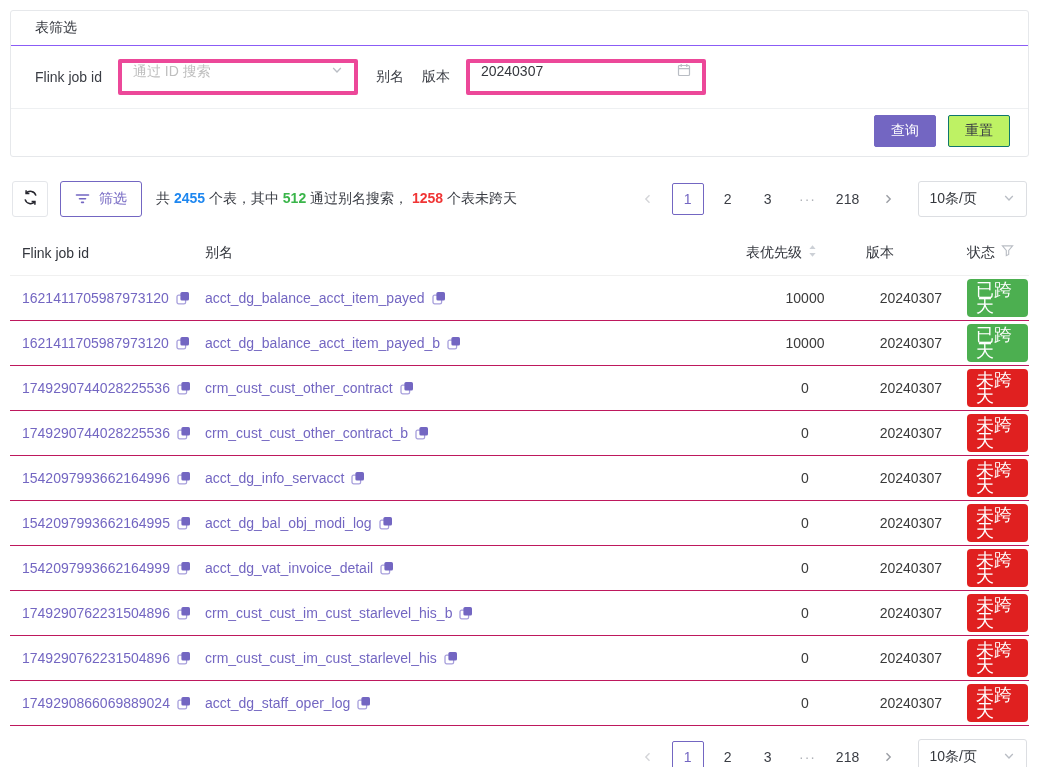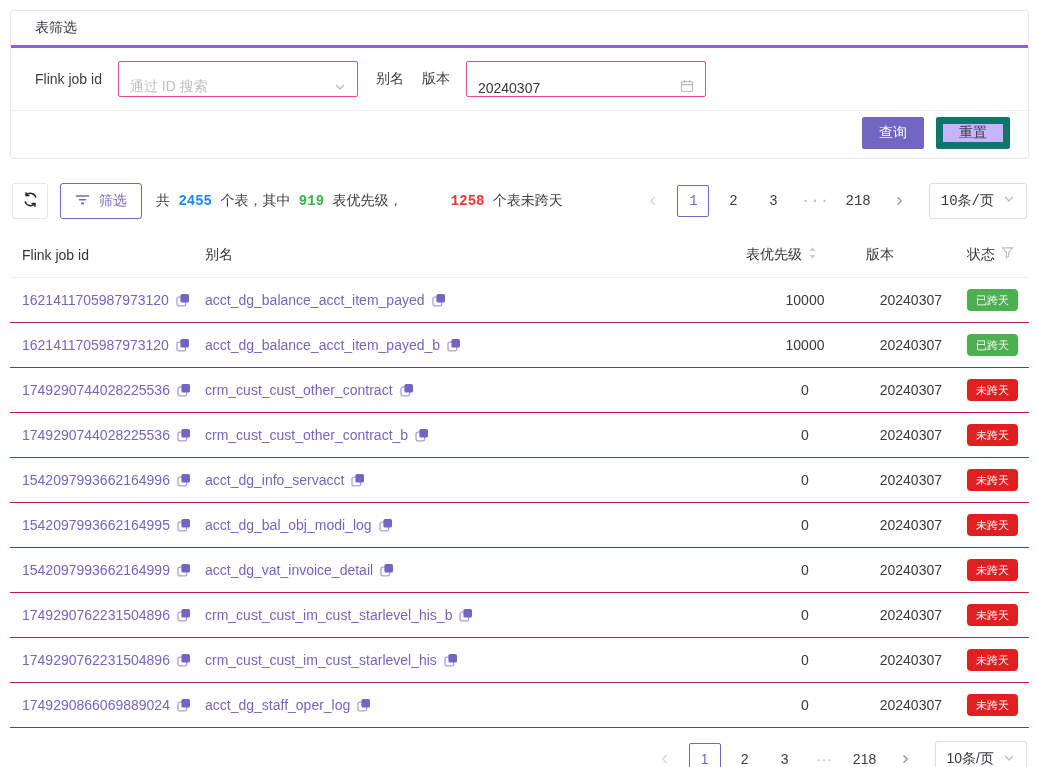--- a/index.html
+++ b/index.html
@@ -6,74 +6,74 @@
   html,body { margin:0; padding:0; }
   body {
     width:1037px; height:767px; overflow:hidden;
     background:#ffffff; color:#3a3a3a;
     font-family:"Liberation Sans", sans-serif; font-size:14px;
   }
   .page { padding:10px 8px 0 10px; }
 
   
   .filter-card { border:1px solid #e6e8eb; border-radius:3px; background:#fff; }
-  .card-header { padding:8px 24px; border-bottom:3px solid #8b5cf6; color:#33363d; }
+  .card-header { padding:8px 24px; border-bottom:1px solid #8b5cf6; color:#33363d; }
   .filter-row { display:flex; align-items:center; gap:18px; padding:13px 24px; border-bottom:1px solid #eef0f2; }
   .field { display:flex; align-items:center; gap:16px; }
   .field-label { color:#3a3d44; white-space:nowrap; }
   .select-box, .date-box {
-    width:240px; height:36px; border:1px solid #ec4899; border-radius:2px; background:#fff;
-    display:flex; align-items:flex-end; justify-content:space-between; padding:0 11px; cursor:pointer;
+    width:240px; height:36px; border:4px solid #ec4899; border-radius:2px; background:#fff;
+    display:flex; align-items:flex-start; justify-content:space-between; padding:0 11px; cursor:pointer;
   }
   .placeholder { color:#bfbfbf; }
   .date-value { color:#34373d; font-weight:500; }
   .button-row { display:flex; justify-content:flex-end; gap:12px; padding:6px 18px 9px; }
   .btn { height:32px; padding:0 16px; border-radius:2px; font-size:14px; cursor:pointer;
          display:inline-flex; align-items:center; font-family:Liberation Mono, monospace; }
   .btn-primary { background:var(--primary,#7366c2); border:1px solid var(--primary,#7366c2); color:#fff; }
-  .btn-default { background:#c4b5fd; border:7px solid #0f766e; color:#3a3d44; }
+  .btn-default { background:#bef264; border:1px solid #0f766e; color:#3a3d44; }
 
   
-  .toolbar { margin-top:24px; display:flex; align-items:center; padding:0 2px;font-family:Liberation Mono, monospace; }
+  .toolbar { margin-top:24px; display:flex; align-items:center; padding:0 2px; }
   .icon-btn { width:36px; height:36px; border:1px solid #e4e6ea; border-radius:3px; background:#fff;
               display:flex; align-items:center; justify-content:center; cursor:pointer; }
   .filter-btn { height:36px; margin-left:12px; padding:0 14px; background:#fff; cursor:pointer;
                 border:1px solid var(--primary,#7366c2); border-radius:3px; color:var(--primary,#7366c2);
                 display:inline-flex; align-items:center; gap:9px; font-size:14px; font-family:inherit; }
   .summary { margin-left:14px; color:#3a3d44; }
   .summary b { font-weight:700; }
   .c-total { color:var(--c-blue,#1e87f0); }
   .c-crossed { color:var(--c-green,#3ab54a); }
-  .c-not { color:var(--c-red,#f03535);margin-left:40px; }
+  .c-not { color:var(--c-red,#f03535); }
   .spacer { flex:1; }
 
   
   .pager { display:flex; align-items:center; gap:8px; }
   .page-item { min-width:32px; height:32px; padding:0 4px; border-radius:2px; background:#fff;
                display:inline-flex; align-items:center; justify-content:center;
                color:#3a3d44; cursor:pointer; user-select:none; }
   .page-item.active { border:1px solid var(--primary,#7366c2); color:var(--primary,#7366c2); }
   .page-item.ellipsis { color:#b0b3b8; letter-spacing:1px; }
   .arrow-prev svg polyline { stroke:#d4d5d9; }
   .arrow-next svg polyline { stroke:#9a9da3; }
   .page-size { height:36px; border:1px solid #dcdee2; border-radius:3px; background:#fff; cursor:pointer;
-               padding:0 11px; display:inline-flex; align-items:center; gap:9px; margin-left:6px; color:#34373d; }
+               padding:0 11px; display:inline-flex; align-items:center; gap:26px; margin-left:6px; color:#34373d; }
 
   
   table.data-table { width:100%; border-collapse:collapse; margin-top:14px; table-layout:fixed; }
   .data-table th { height:44px; text-align:left; font-weight:500; color:#33363d; border-bottom:1px solid #f0f0f0; font-size:14px; }
   .data-table td { height:45px; border-bottom:1px solid #be185d; font-size:14px; color:#3a3a3a; }
   .th-id, .td-id { padding-left:12px; }
   .col-priority { text-align:center; }
   .col-version { text-align:right; }
   .col-status { padding-left:24px;font-family:Liberation Serif, serif; }
   .cell-link { color:var(--primary,#7366c2); cursor:pointer; display:inline-flex; align-items:center; gap:7px; }
   .copy-btn { display:inline-flex; cursor:pointer; }
   .th-flex { display:inline-flex; align-items:center; gap:6px; }
-  .badge { display:inline-block; padding:3px 9px; border-radius:4px; color:#fff; font-size:11px; line-height:16px; }
+  .badge { display:inline-block; padding:3px 9px; border-radius:4px; color:#fff; font-size:18px; line-height:16px; }
 
   .bottom-bar { display:flex; justify-content:flex-end; margin-top:13px; padding-right:2px; }
 </style>
 </head>
 <body>
 
 <div class="page">
 
   <div class="filter-card">
     <div class="card-header">表筛选</div>
@@ -131,21 +131,21 @@
       <span>
         <svg width="15" height="14" viewBox="0 0 15 14" stroke="var(--primary,#7366c2)" stroke-width="1.6" stroke-linecap="round">
           <line x1="1.5" y1="4" x2="13.5" y2="4"></line>
           <line x1="4.5" y1="7.8" x2="10.5" y2="7.8"></line>
           <line x1="6.6" y1="11.4" x2="8.4" y2="11.4"></line>
         </svg>
       </span>
       <span>筛选</span>
     </button>
 
-    <div class="summary"><span>共 </span><b class="c-total">2455</b><span> 个表，其中 </span><b class="c-crossed">919</b><span> 表优先级， </span><b class="c-not">1258</b><span> 个表未跨天</span></div>
+    <div class="summary"><span>共 </span><b class="c-total">2455</b><span> 个表，其中 </span><b class="c-crossed">512</b><span> 通过别名搜索， </span><b class="c-not">1258</b><span> 个表未跨天</span></div>
 
     <div class="spacer"></div>
     <div class="pager" id="pager-top">
         <span class="page-item arrow-prev">
           <svg width="10" height="10" viewBox="0 0 10 10" fill="none">
             <polyline points="6.5,1.2 2.8,5 6.5,8.8" stroke-width="1.4"></polyline>
           </svg>
         </span>
         <span class="page-item active">1</span>
         <span class="page-item">2</span>

